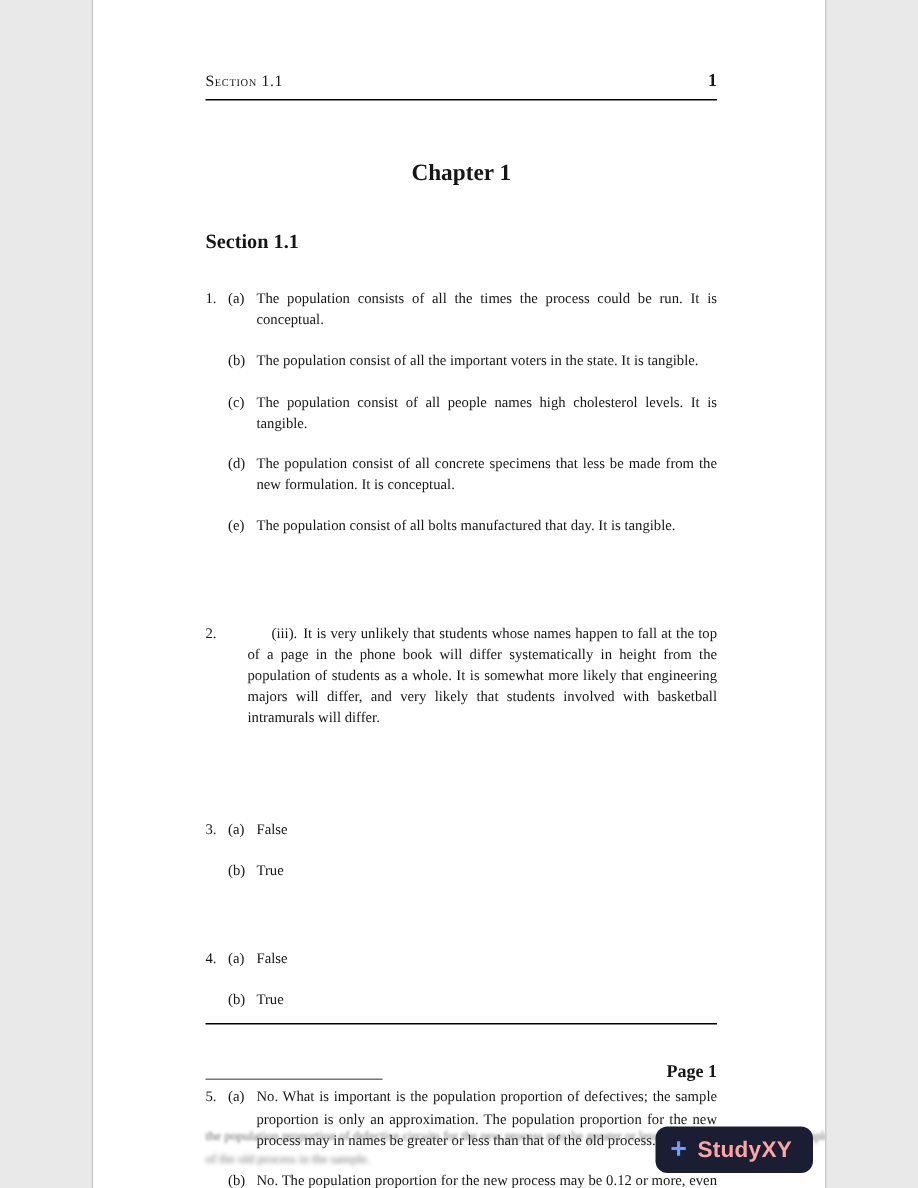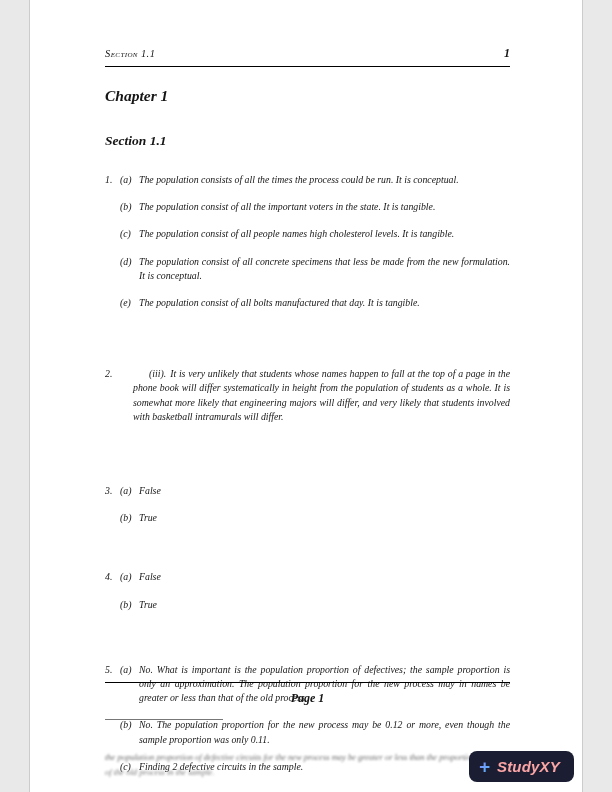--- a/index.html
+++ b/index.html
@@ -2,30 +2,29 @@
 <html><head>
 <meta charset="utf-8">
 <style>
   html, body {
     margin: 0;
     padding: 0;
     background: #e9e9e9;
   }
   .page {
     position: relative;
-    width: 552px;
+    width: 488px;
     height: 792px;
     margin: 0 auto;
     background: #ffffff;
     outline: 1px solid #cccccc;
     font-family: "Liberation Serif", serif;
     color: #161616;
     overflow: hidden;
     box-sizing: border-box;
-    font-style: italic;
   }
   .content {
     padding: 46px 72px 0 75px;
   }
 
   
   .running-head {
     display: flex;
     justify-content: space-between;
     align-items: baseline;
@@ -40,23 +39,24 @@
     font-weight: bold;
   }
   .head-rule {
     border: none;
     border-top: 1.2px solid #000;
     margin: 5px 0 0 0;
   }
 
   
   .chapter-title {
+    text-align: center;
     font-size: 15.5px;
     font-weight: bold;
-    margin-top: 20px;
+    margin-top: 40px;
   }
   .section-heading {
     font-size: 13.5px;
     font-weight: bold;
     margin-top: 28px;
   }
 
   
   .problems {
     margin-top: 24px;
@@ -103,24 +103,24 @@
     left: 75px;
     right: 72px;
     top: 682px;
   }
   .foot-rule {
     border: none;
     border-top: 1.2px solid #000;
     margin: 0;
   }
   .page-label {
-    text-align: center;
+    text-align: right;
     font-size: 12px;
     font-weight: bold;
-    margin-top: 8px;
+    margin-top: 24px;
   }
 
   
   .footnote-rule {
     position: absolute;
     left: 75px;
     top: 719px;
     width: 118px;
     border: none;
     border-top: 0.8px solid #777;

